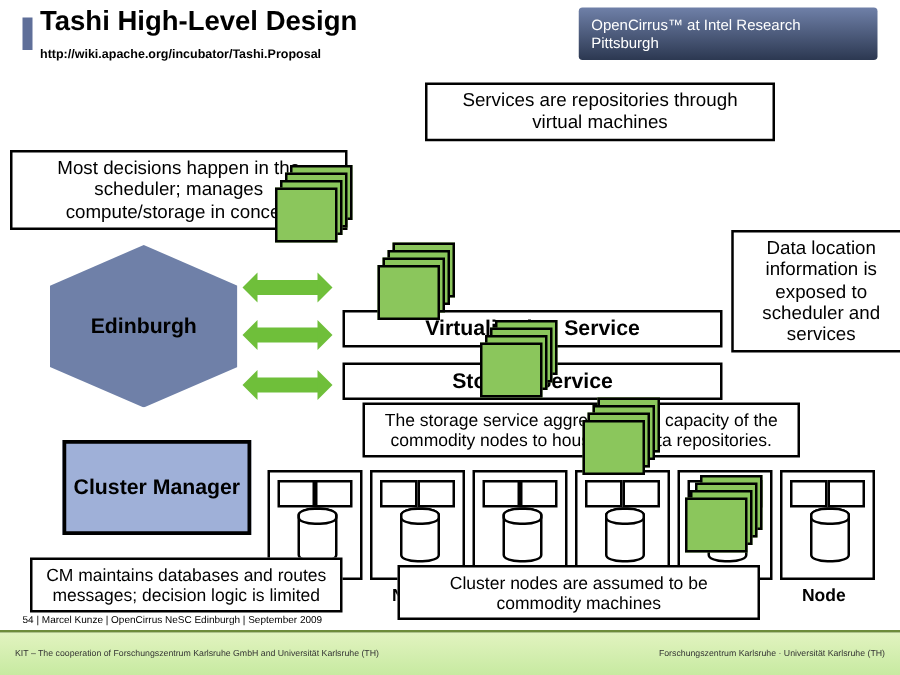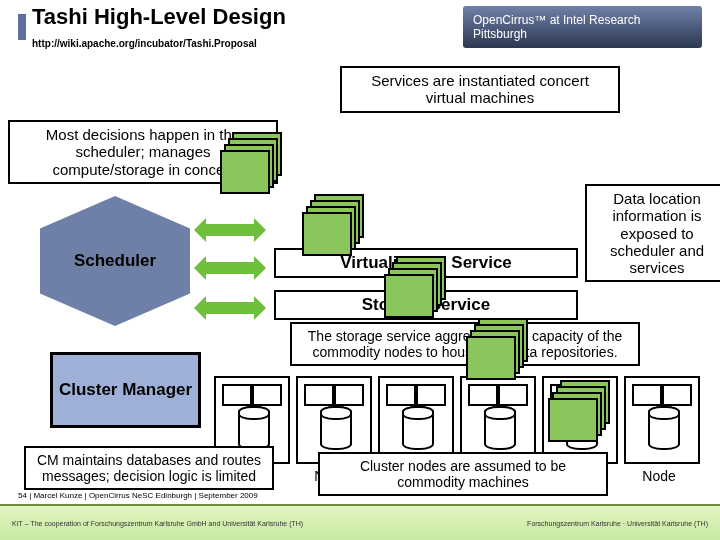--- a/index.html
+++ b/index.html
@@ -76,21 +76,21 @@
   .mini.right { right:6px; }
   .cyl {
     position:absolute; left:22px; top:28px; width:28px; height:40px;
     border:2px solid #000; border-radius:14px/6px;
     background:#fff;
   }
   .cyl:before {
     content:""; position:absolute; left:-2px; top:-2px; width:28px; height:10px;
     border:2px solid #000; border-radius:14px/6px; background:#fff;
   }
-  .node-lbl { text-align:center; font-size:14px; font-weight:normal; margin-top:4px; }
+  .node-lbl { text-align:center; font-size:14px; font-weight:bold; margin-top:4px; }
 
   
   .svc-bar {
     border:2px solid #000; font-size:17px; font-weight:bold; text-align:center;
     padding:3px 0;
   }
 
   
   .darrow {
     position:absolute; height:24px;
@@ -121,29 +121,29 @@
 </head>
 <body>
 
 <div class="abs title-bullet"></div>
 <div class="abs title">Tashi High-Level Design</div>
 <div class="abs subtitle">http://wiki.apache.org/incubator/Tashi.Proposal</div>
 <div class="abs logo-box">
   <span>OpenCirrus™ at Intel Research Pittsburgh</span>
 </div>
 
-<div class="abs callout" style="top:66px; left:340px; width:260px;">Services are instantiated concert virtual machines</div>
+<div class="abs callout" style="top:66px; left:340px; width:260px;">Services are repositories through virtual machines</div>
 
 <div class="abs callout" style="top:120px; left:8px; width:250px;">Most decisions happen in the scheduler; manages compute/storage in concert</div>
 
 <div class="abs callout" style="top:184px; left:585px; width:124px; font-size:15px;">Data location information is exposed to scheduler and services</div>
 
 <div class="abs" style="top:196px; left:40px;">
   <div class="hex">
-    <span>Scheduler</span>
+    <span>Edinburgh</span>
   </div>
 </div>
 
 <div class="abs cluster-mgr" style="top:352px; left:50px;">
   <span>Cluster Manager</span>
 </div>
 
 <div class="abs darrow" style="top:218px; left:194px; width:72px;">
     <div class="head-l"></div>
     <div class="shaft"></div>

